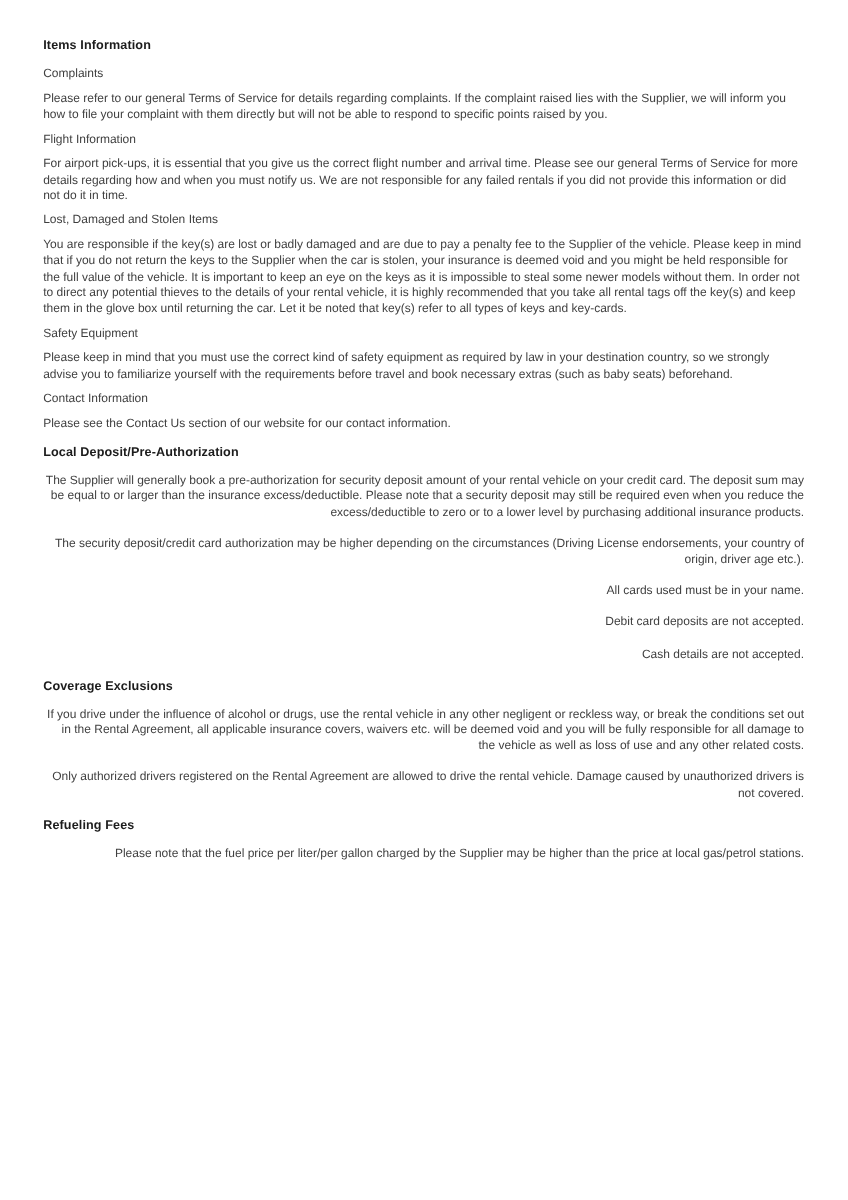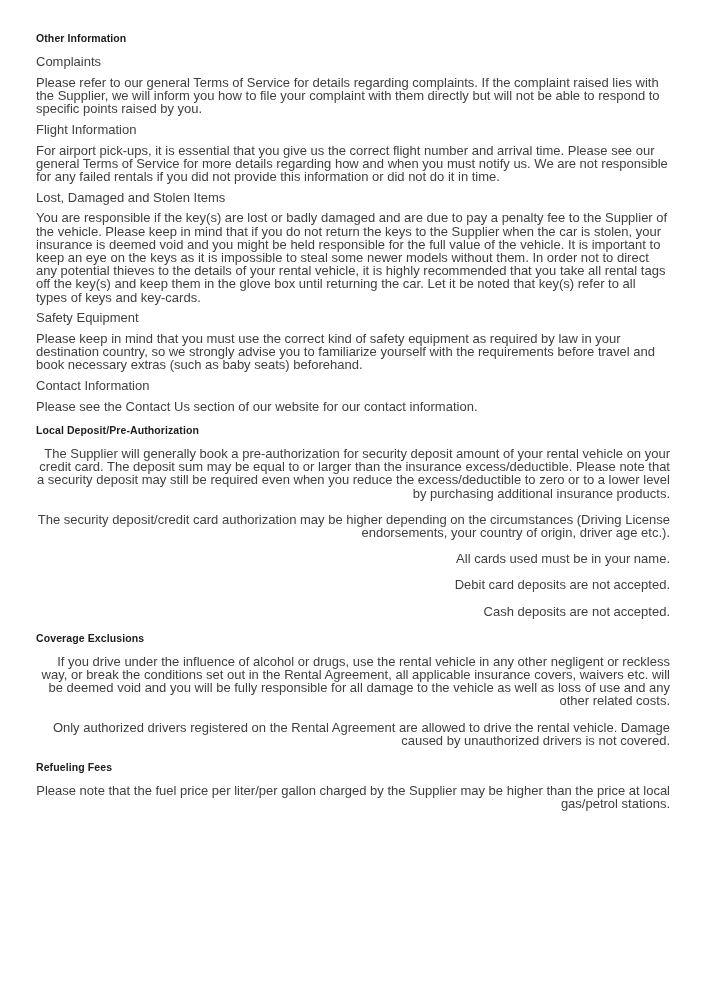--- a/index.html
+++ b/index.html
@@ -25,57 +25,57 @@
   section { margin: 0; padding: 0; }
   h2.section-heading {
     font-size: 10.5px;
     line-height: 14px;
     font-weight: bold;
     color: #1c1c1c;
     margin: 10px 0 10px 0;
     letter-spacing: 0.1px;
   }
   p {
-    font-size: 13px;
+    font-size: 10px;
     line-height: 13.2px;
     color: #3f3f3f;
     margin: 0 0 7.5px 0;
   }
   section.loose p {
     margin-bottom: 13px;
     text-align: right;
   }
 </style>
 </head>
 <body>
 
 <div class="page">
   <div class="content">
 
     <section class="tight">
-      <h2 class="section-heading">Other Information</h2>
+      <h2 class="section-heading">Items Information</h2>
       <p class="sub">Complaints</p>
       <p>Please refer to our general Terms of Service for details regarding complaints. If the complaint raised lies with the Supplier, we will inform you how to file your complaint with them directly but will not be able to respond to specific points raised by you.</p>
       <p class="sub">Flight Information</p>
       <p>For airport pick-ups, it is essential that you give us the correct flight number and arrival time. Please see our general Terms of Service for more details regarding how and when you must notify us. We are not responsible for any failed rentals if you did not provide this information or did not do it in time.</p>
       <p class="sub">Lost, Damaged and Stolen Items</p>
       <p>You are responsible if the key(s) are lost or badly damaged and are due to pay a penalty fee to the Supplier of the vehicle. Please keep in mind that if you do not return the keys to the Supplier when the car is stolen, your insurance is deemed void and you might be held responsible for the full value of the vehicle. It is important to keep an eye on the keys as it is impossible to steal some newer models without them. In order not to direct any potential thieves to the details of your rental vehicle, it is highly recommended that you take all rental tags off the key(s) and keep them in the glove box until returning the car. Let it be noted that key(s) refer to all types of keys and key-cards.</p>
       <p class="sub">Safety Equipment</p>
       <p>Please keep in mind that you must use the correct kind of safety equipment as required by law in your destination country, so we strongly advise you to familiarize yourself with the requirements before travel and book necessary extras (such as baby seats) beforehand.</p>
       <p class="sub">Contact Information</p>
       <p>Please see the Contact Us section of our website for our contact information.</p>
     </section>
 
     <section class="loose">
       <h2 class="section-heading">Local Deposit/Pre-Authorization</h2>
       <p>The Supplier will generally book a pre-authorization for security deposit amount of your rental vehicle on your credit card. The deposit sum may be equal to or larger than the insurance excess/deductible. Please note that a security deposit may still be required even when you reduce the excess/deductible to zero or to a lower level by purchasing additional insurance products.</p>
       <p>The security deposit/credit card authorization may be higher depending on the circumstances (Driving License endorsements, your country of origin, driver age etc.).</p>
       <p>All cards used must be in your name.</p>
       <p>Debit card deposits are not accepted.</p>
-      <p>Cash deposits are not accepted.</p>
+      <p>Cash details are not accepted.</p>
     </section>
 
     <section class="loose">
       <h2 class="section-heading">Coverage Exclusions</h2>
       <p>If you drive under the influence of alcohol or drugs, use the rental vehicle in any other negligent or reckless way, or break the conditions set out in the Rental Agreement, all applicable insurance covers, waivers etc. will be deemed void and you will be fully responsible for all damage to the vehicle as well as loss of use and any other related costs.</p>
       <p>Only authorized drivers registered on the Rental Agreement are allowed to drive the rental vehicle. Damage caused by unauthorized drivers is not covered.</p>
     </section>
 
     <section class="loose">
       <h2 class="section-heading">Refueling Fees</h2>

